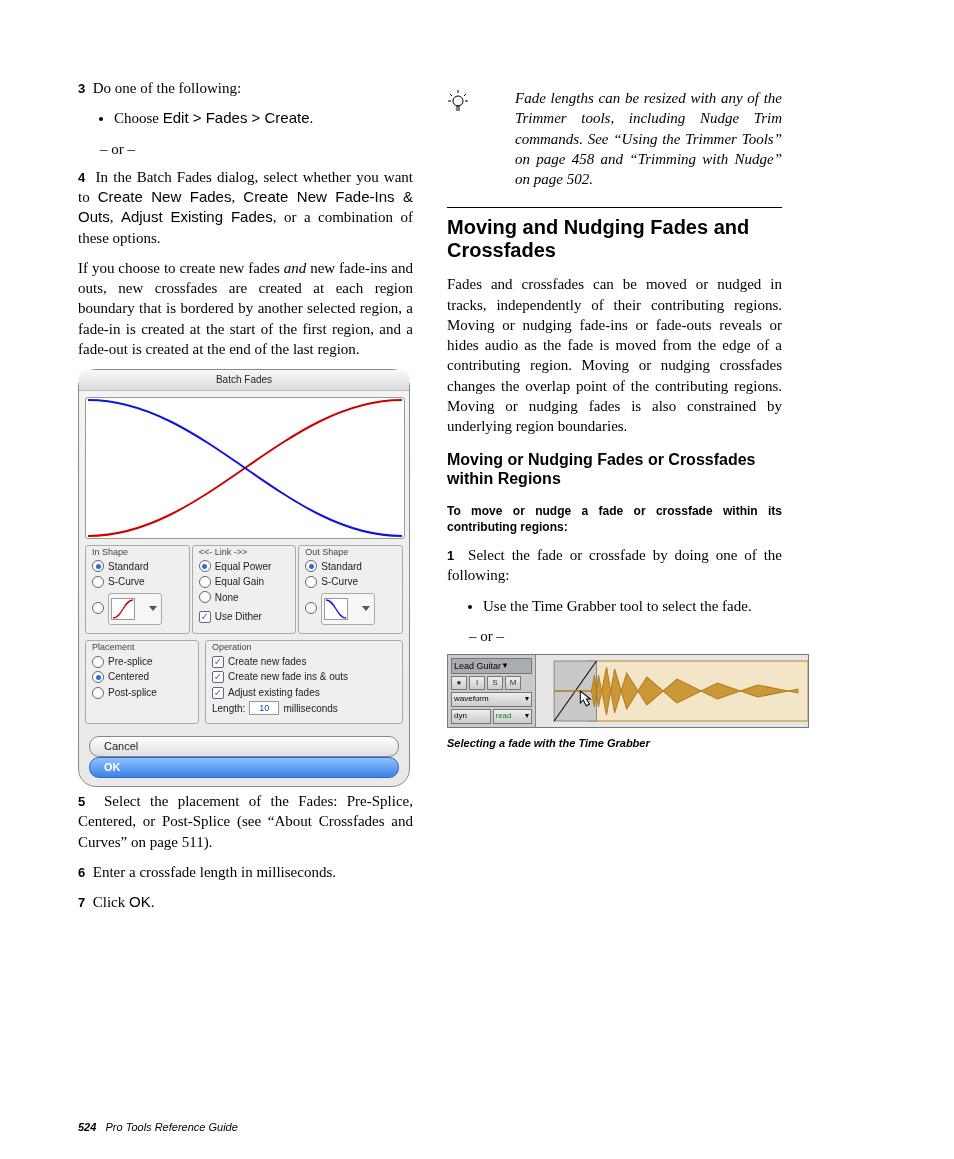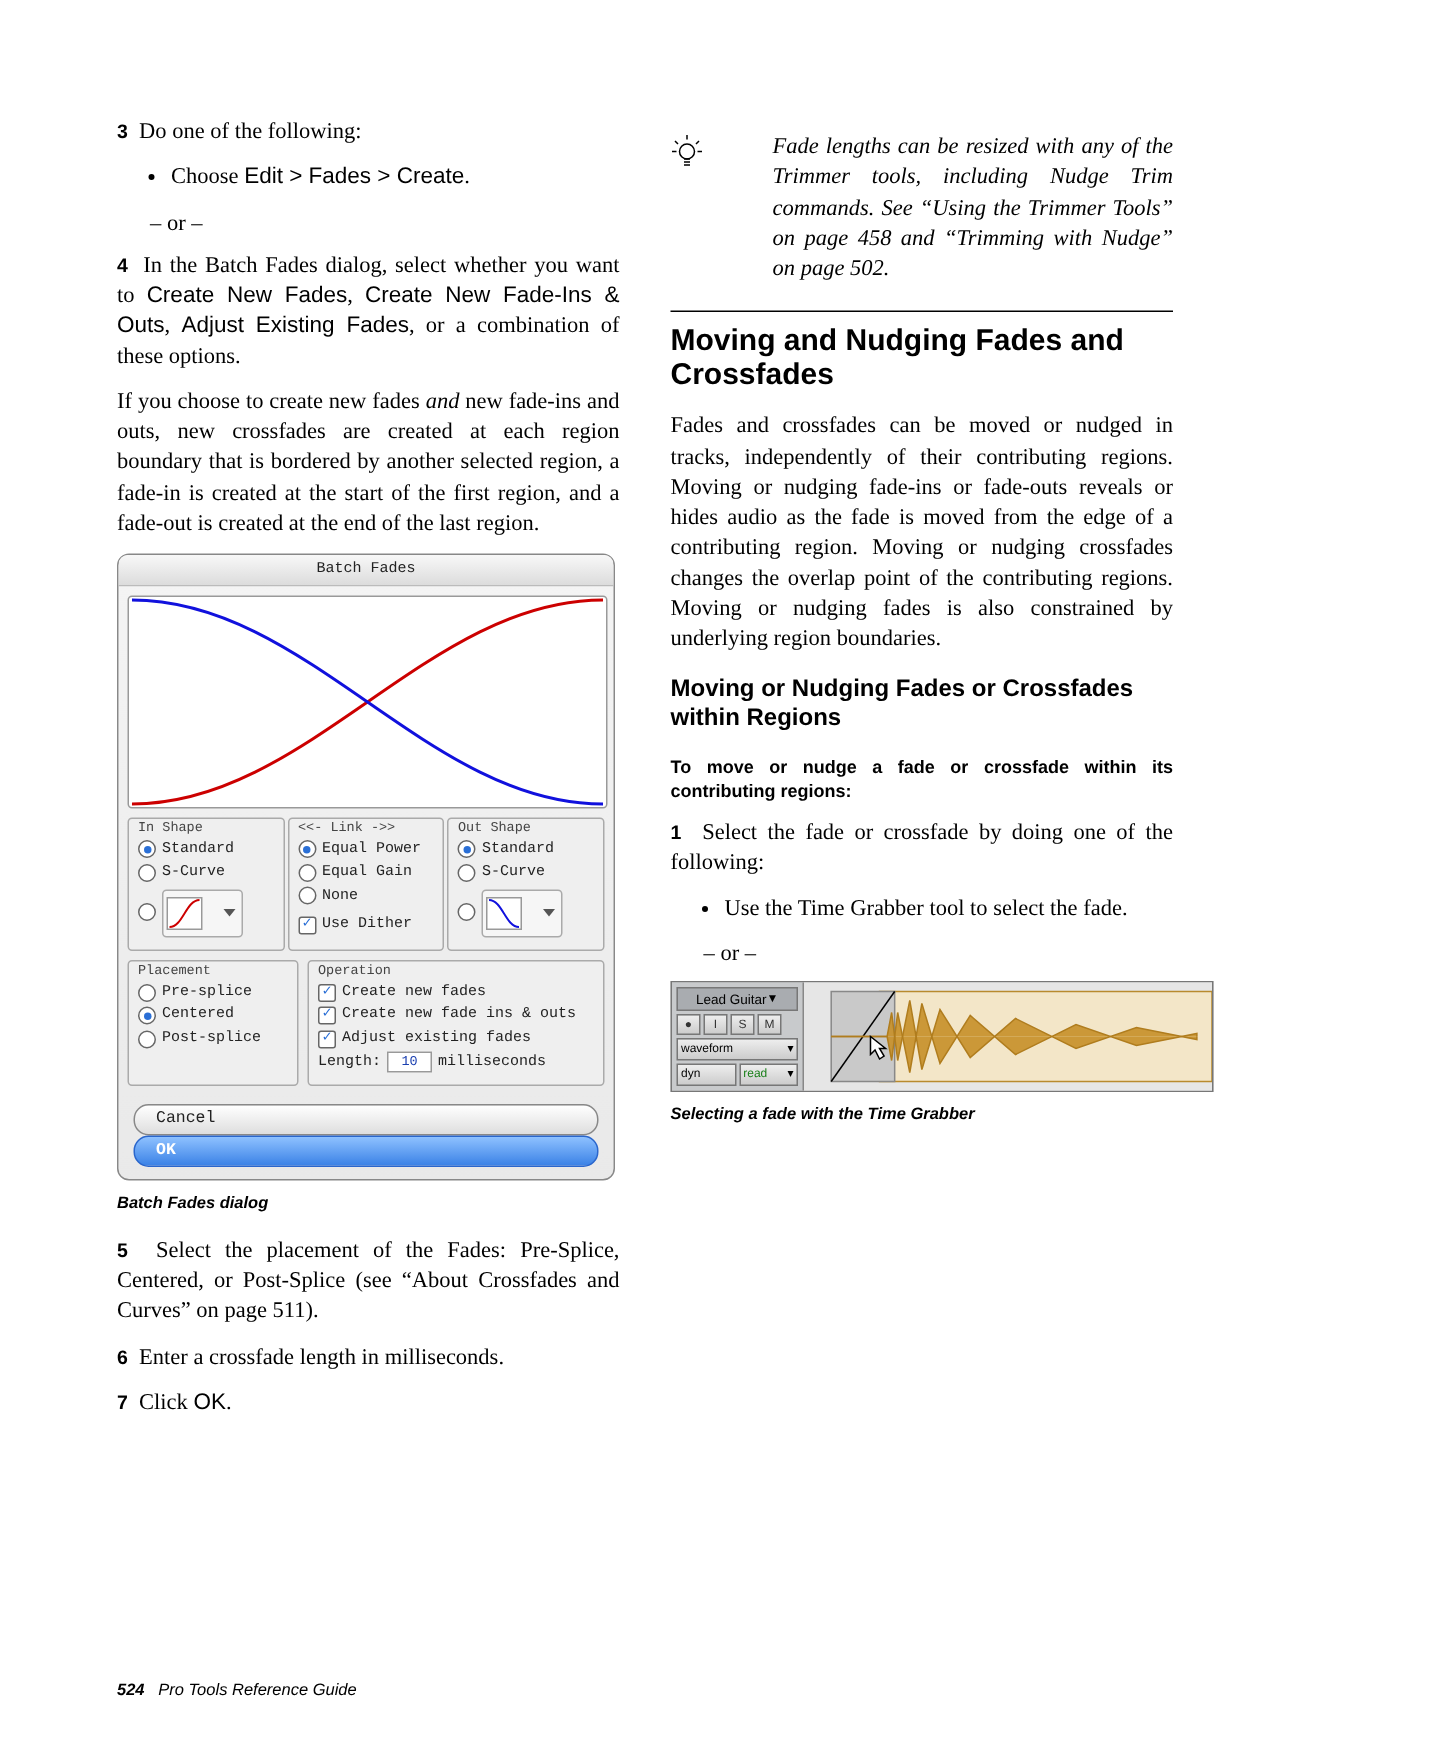--- a/index.html
+++ b/index.html
@@ -85,23 +85,23 @@
     font-style: italic;
     text-align: justify;
     margin-left: 36px;
   }
 
   
   .dialog {
     width: 330px;
     margin: 10px 16px 4px 0;
     border: 1px solid #888;
-    border-radius: 8px;
+    border-radius: 18px;
     background: linear-gradient(#f4f4f4,#e9e9e9);
-    font-family: Liberation Mono, monospace;
+    font-family: Liberation Sans, sans-serif;
     font-size: 10px;
     color: #222;
   }
   .dlg-title {
     text-align: center;
     font-size: 10px;
     padding: 3px 0;
     background: linear-gradient(#f8f8f8,#dcdcdc);
     border-bottom: 1px solid #bbb;
     border-radius: 6px 6px 0 0;
@@ -219,21 +219,21 @@
   .track-left {
     width: 88px;
     background: #c8cacc;
     border-right: 1px solid #888;
     padding: 3px;
     box-sizing: border-box;
   }
   .track-name {
     background: #a9acb0; border: 1px solid #777;
     padding: 1px 2px; font-size: 9px; margin-bottom: 2px;
-    display: flex; justify-content: center; align-items: center;
+    display: flex; justify-content: flex-start; align-items: center;
   }
   .mini-btns { display: flex; gap: 2px; margin-bottom: 2px; }
   .mini-btn {
     width: 14px; height: 12px; border: 1px solid #777;
     background: linear-gradient(#eee,#ccc);
     font-size: 8px; text-align: center; line-height: 12px;
     color: #333;
   }
   .mini-wide {
     border: 1px solid #777; background: linear-gradient(#eee,#ccc);
@@ -391,21 +391,20 @@
                 <span>milliseconds</span>
               </div>
             </div>
           </div>
         </div>
         <div class="dlg-buttons">
           <span class="pill-btn">Cancel</span>
           <span class="pill-btn ok-btn">OK</span>
         </div>
       </div>
-      <div class="fig-caption">Batch Fades dialog</div>
 
       <p>
         <span class="step-num">5</span>&nbsp;
         <span>Select the placement of the Fades: Pre-Splice, Centered, or Post-Splice (see “About Crossfades and Curves” on page 511).</span>
       </p>
       <p>
         <span class="step-num">6</span>&nbsp;
         <span>Enter a crossfade length in milliseconds.</span>
       </p>
       <p>

